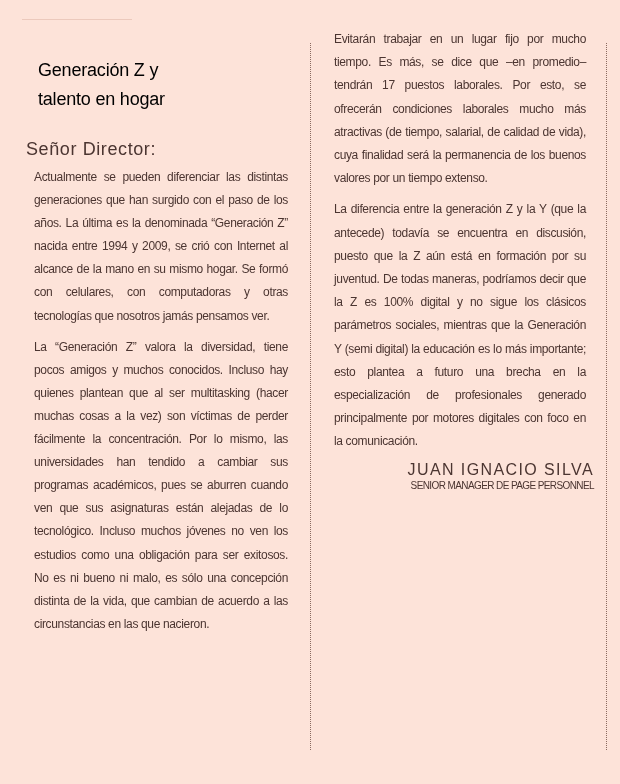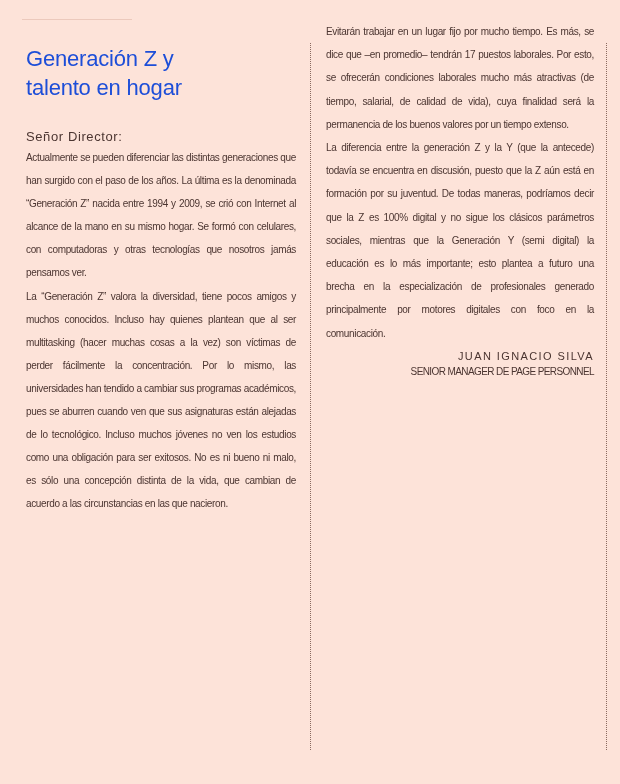--- a/index.html
+++ b/index.html
@@ -18,34 +18,34 @@
     position:absolute; left:310px; top:43px; height:707px; width:0;
     border-left:1px dotted #8a6a60;
   }
   .divider.right { left:606px; }
   .col {
     position:absolute; top:44px;
   }
   .col.left { left:26px; width:270px; }
   .col.right { left:326px; width:268px; top:20px; }
   h1 {
-    margin:0; font-weight:normal;
-    font-size:22px; line-height:29px; letter-spacing:-0.2px;
-    color:#1d4ed8;
+    margin:12px; font-weight:normal;
+    font-size:18px; line-height:29px; letter-spacing:-0.2px;
+    color:#000000;
   }
   .salutation {
-    margin-top:26px; font-size:13px; letter-spacing:0.6px; line-height:18px;
+    margin-top:26px; font-size:18px; letter-spacing:0.6px; line-height:18px;
   }
   p {
-    margin:0; font-size:10px; line-height:23.1px;
+    margin:8px; font-size:12px; line-height:23.1px;
     text-align:justify; letter-spacing:-0.35px;
   }
   .col.right p { line-height:23.2px; }
   .signature { text-align:right; margin-top:3px; }
-  .sig-name { font-size:11px; letter-spacing:1.4px; line-height:16px; }
+  .sig-name { font-size:16px; letter-spacing:1.4px; line-height:16px; }
   .sig-title { font-size:10px; letter-spacing:-0.6px; line-height:15px; }
 </style>
 </head>
 <body>
 
 <div class="rule-top"></div>
 <div class="divider"></div>
 <div class="divider right"></div>
 
 <div class="col left">

